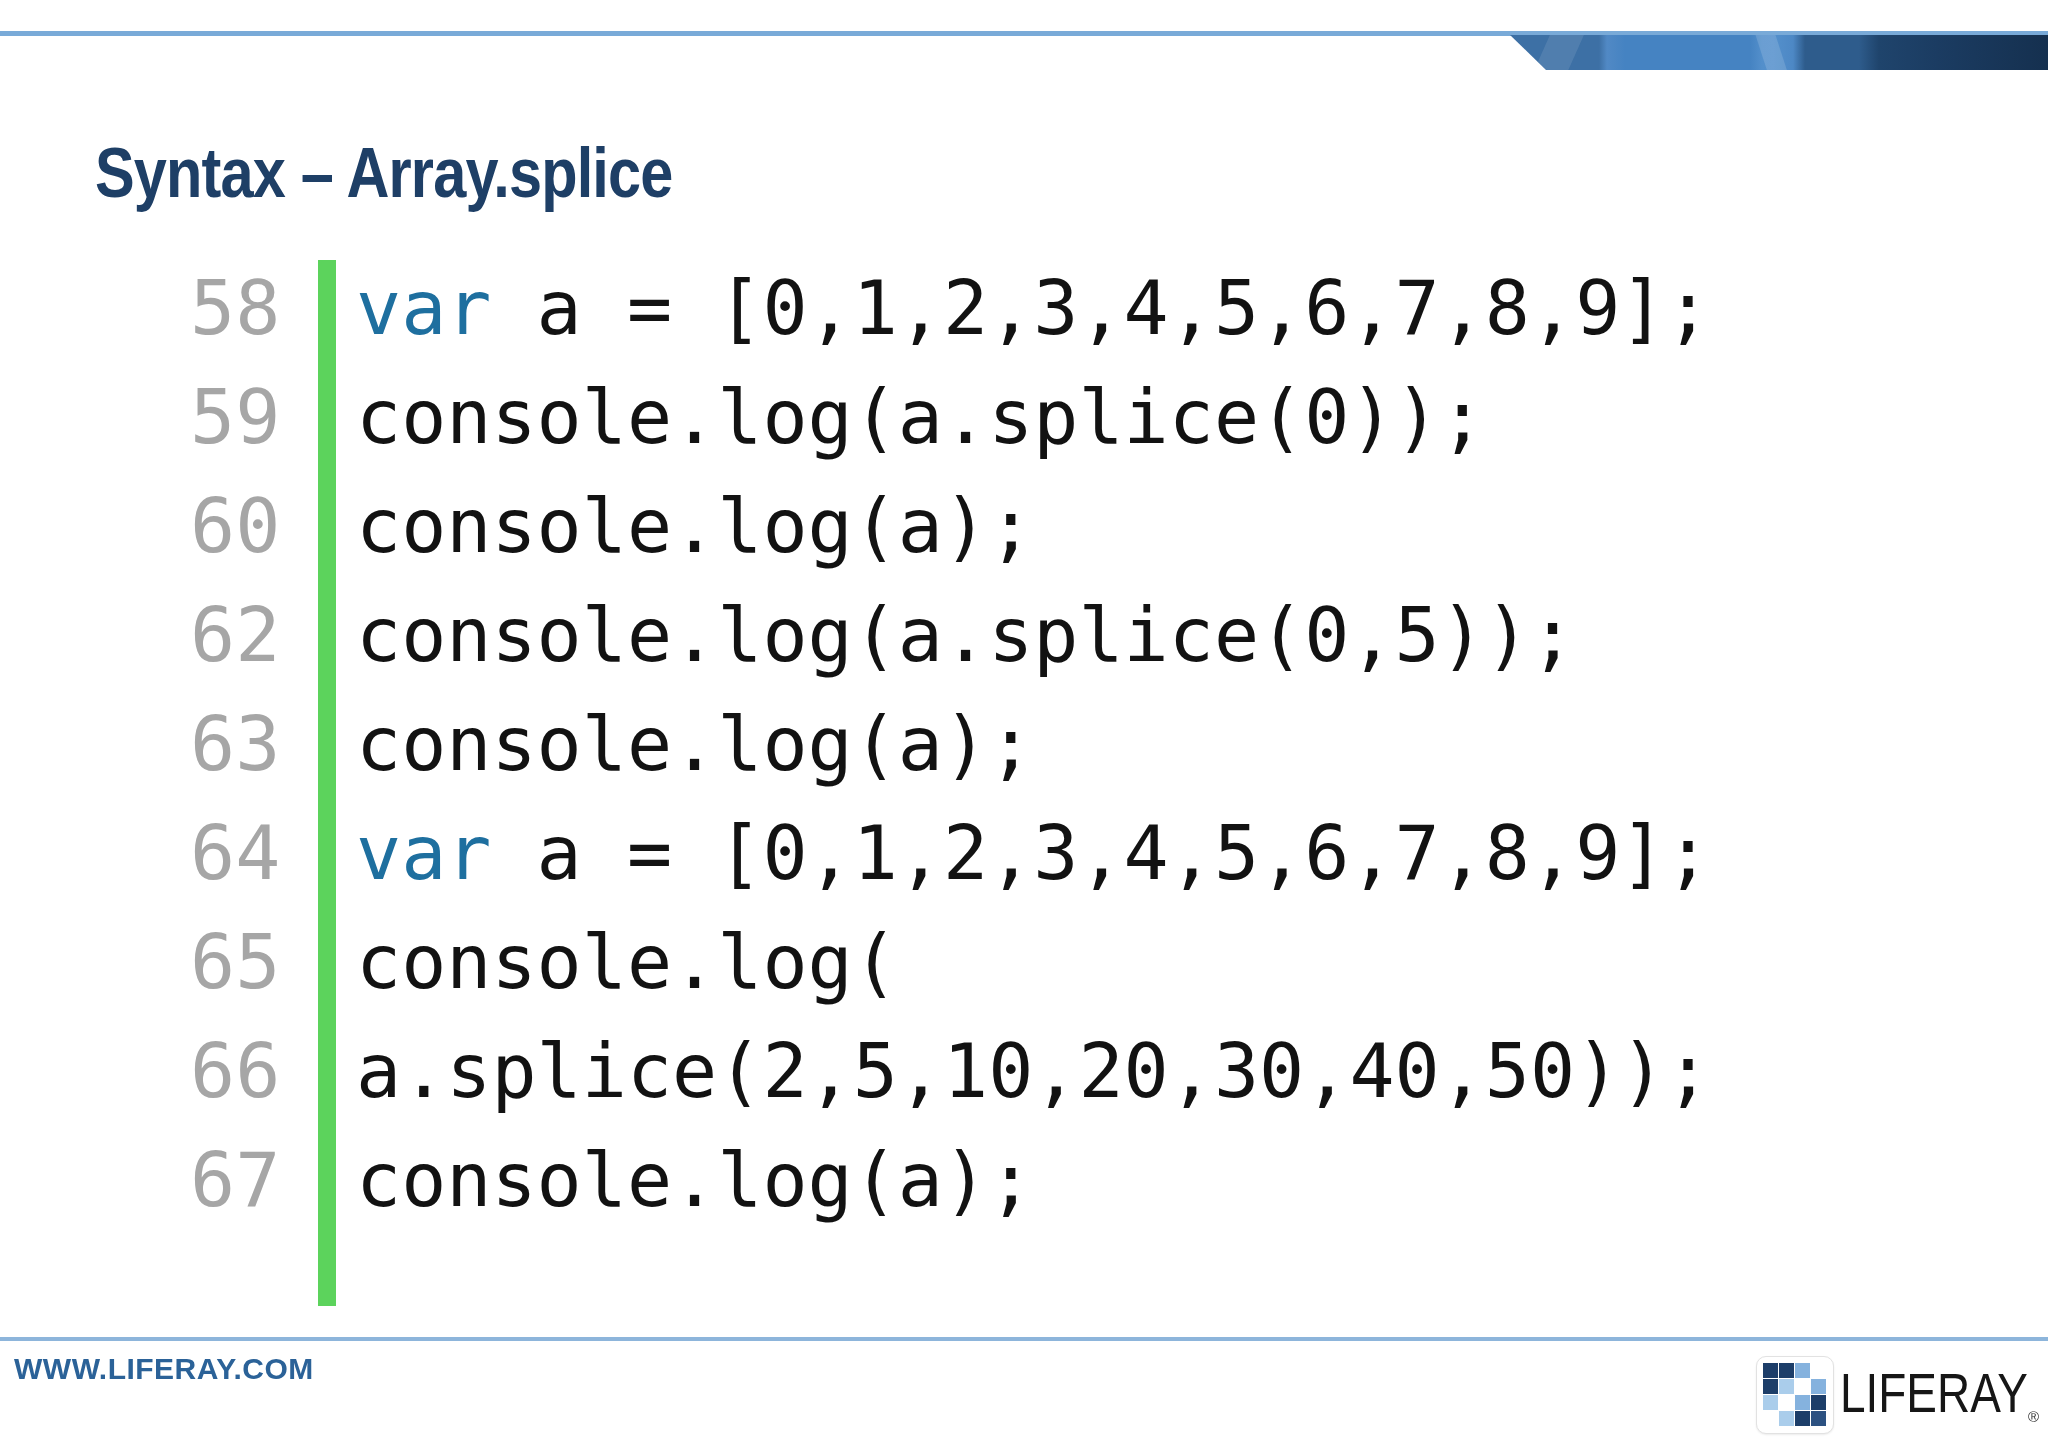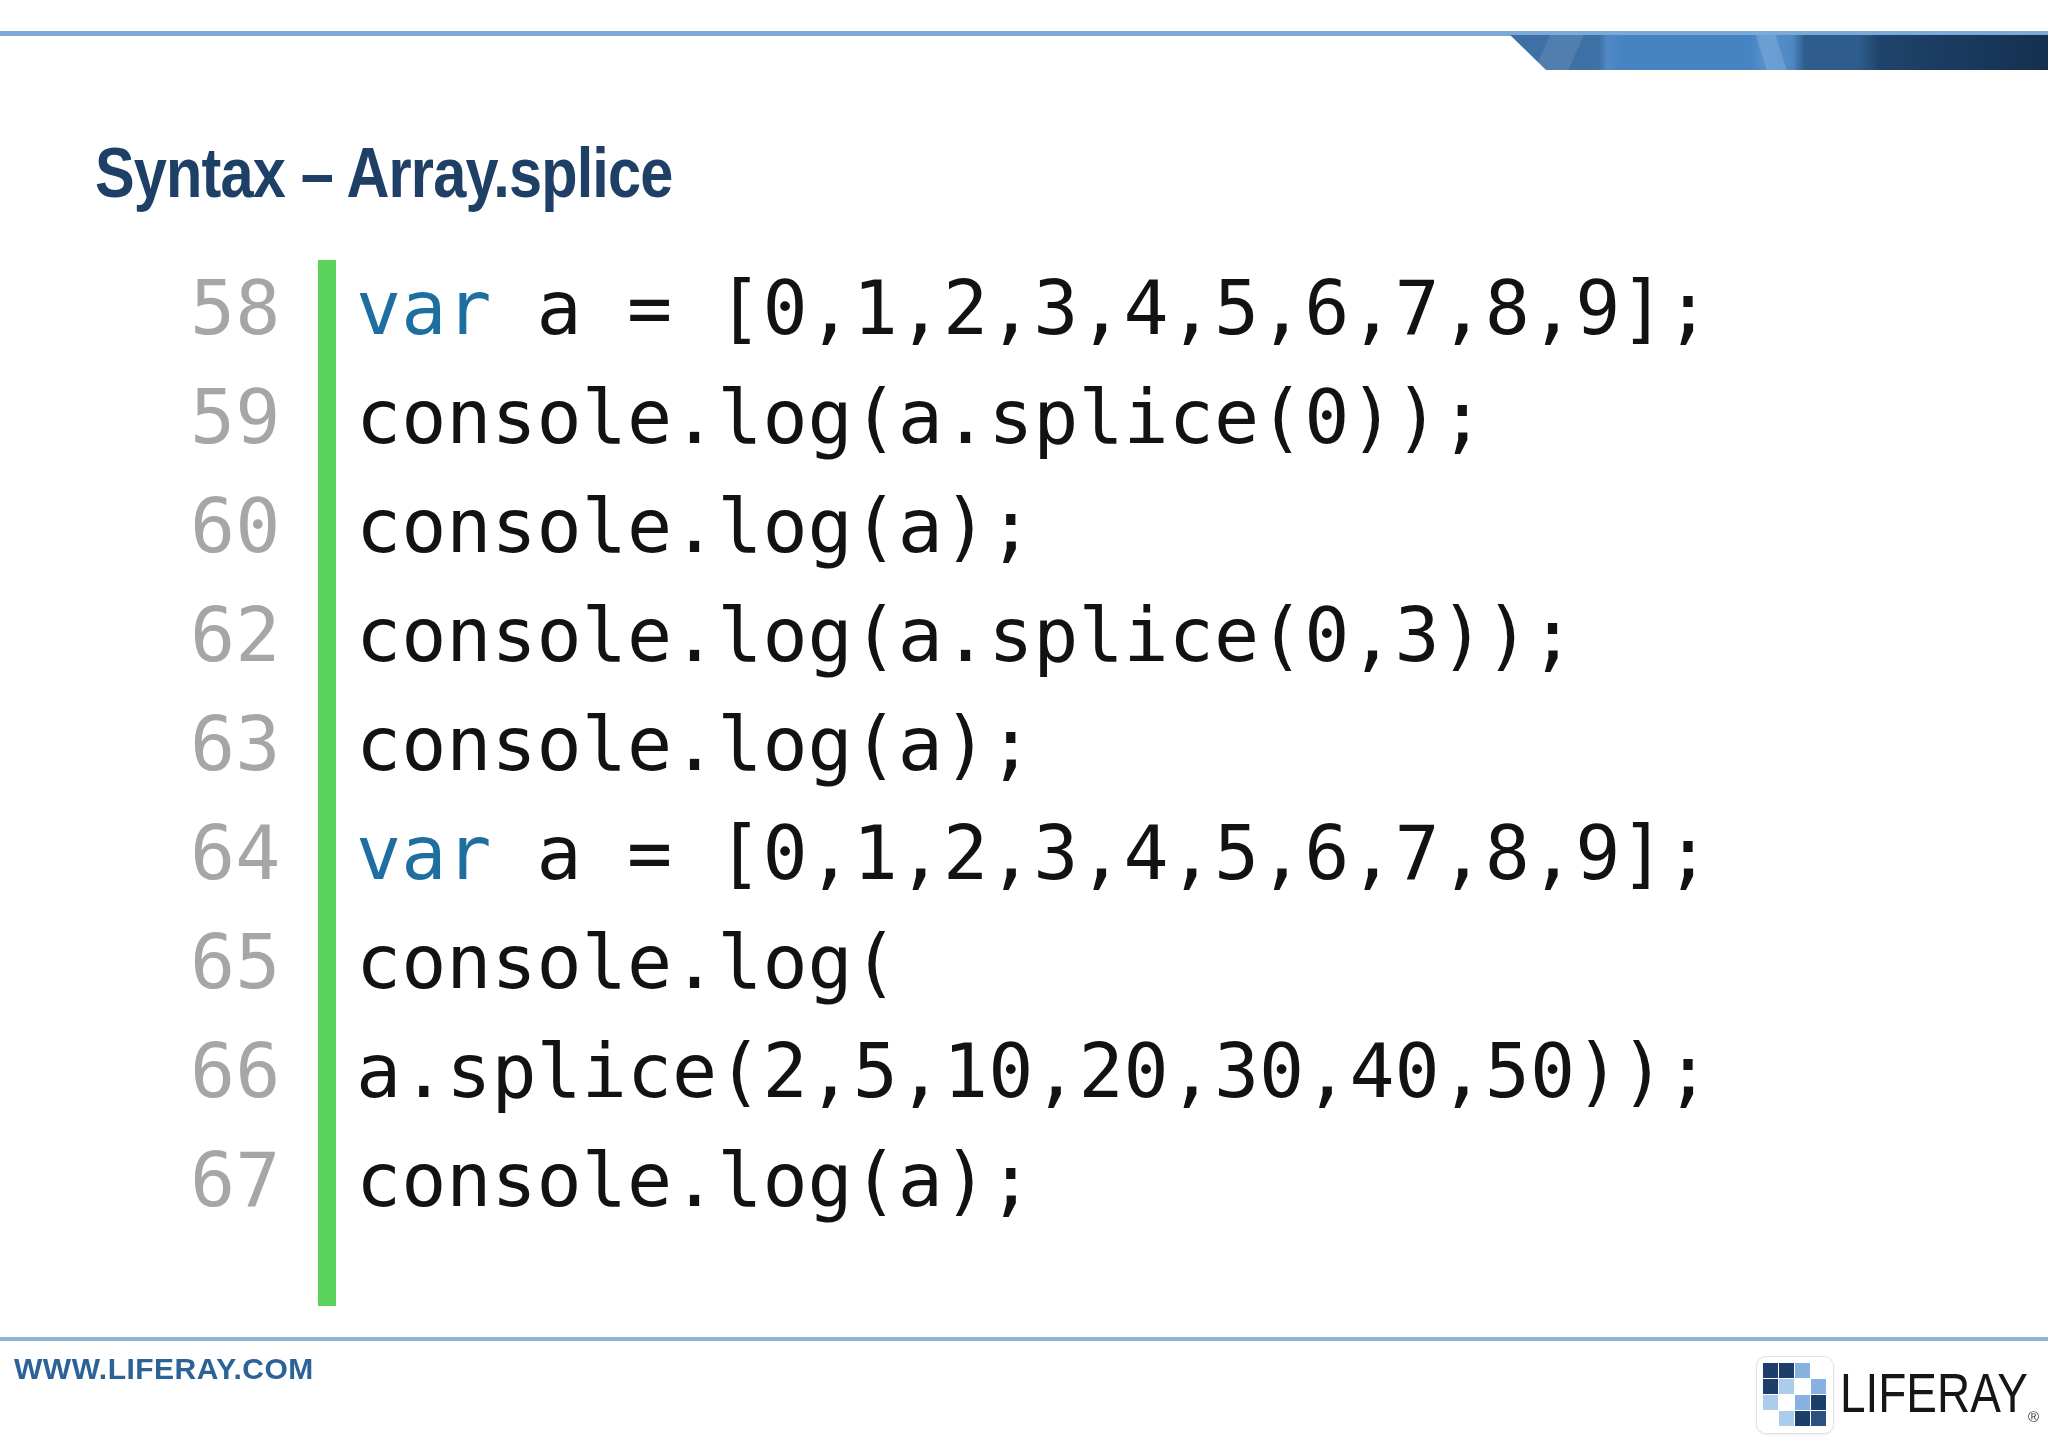--- a/index.html
+++ b/index.html
@@ -123,21 +123,21 @@
   <div class="green-bar"></div>
 
   <div class="code-area" id="code-area">
   <div class="row"><span class="ln">58</span><span class="src"><span class="kw">var</span><span class="plain"> a = [0,1,2,3,4,5,6,7,8,9];</span></span></div>
 
   <div class="row"><span class="ln">59</span><span class="src"><span class="kw"></span><span class="plain">console.log(a.splice(0));</span></span></div>
 
   <div class="row"><span class="ln">60</span><span class="src"><span class="kw"></span><span class="plain">console.log(a);</span></span></div>
 
 
-  <div class="row"><span class="ln">62</span><span class="src"><span class="kw"></span><span class="plain">console.log(a.splice(0,3));</span></span></div>
+  <div class="row"><span class="ln">62</span><span class="src"><span class="kw"></span><span class="plain">console.log(a.splice(0,5));</span></span></div>
 
   <div class="row"><span class="ln">63</span><span class="src"><span class="kw"></span><span class="plain">console.log(a);</span></span></div>
 
   <div class="row"><span class="ln">64</span><span class="src"><span class="kw">var</span><span class="plain"> a = [0,1,2,3,4,5,6,7,8,9];</span></span></div>
 
   <div class="row"><span class="ln">65</span><span class="src"><span class="kw"></span><span class="plain">console.log(</span></span></div>
 
   <div class="row"><span class="ln">66</span><span class="src"><span class="kw"></span><span class="plain">a.splice(2,5,10,20,30,40,50));</span></span></div>
 
   <div class="row"><span class="ln">67</span><span class="src"><span class="kw"></span><span class="plain">console.log(a);</span></span></div>

